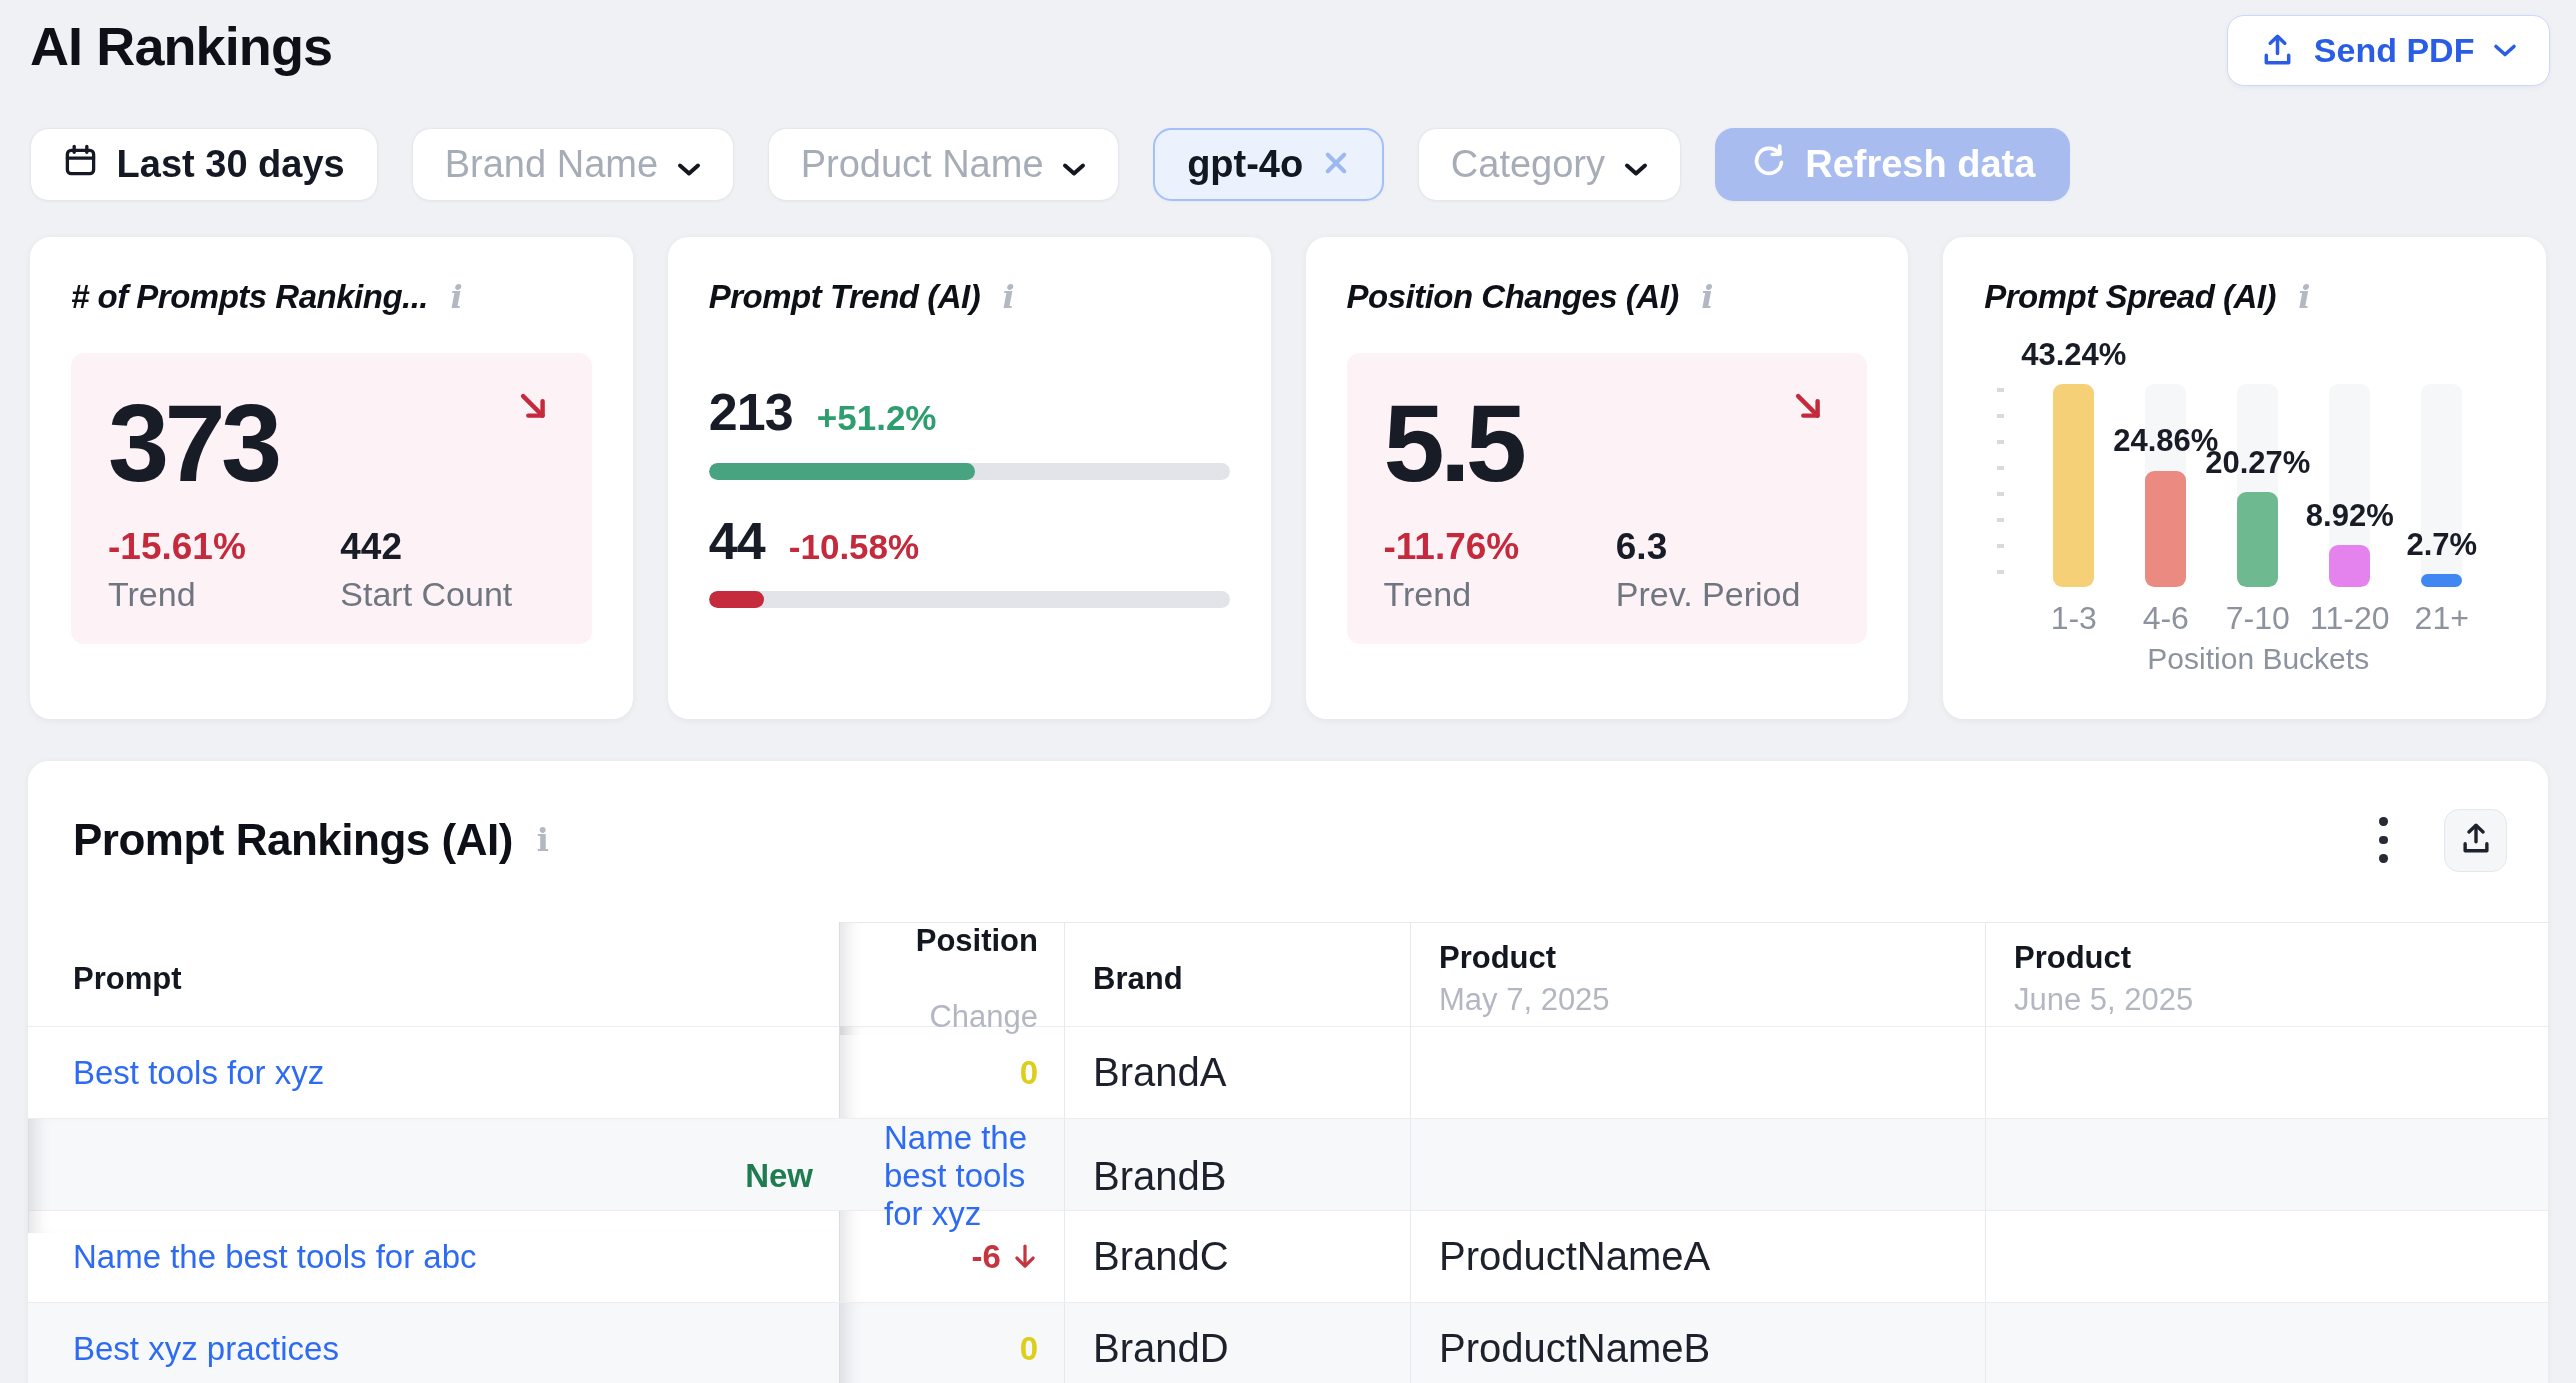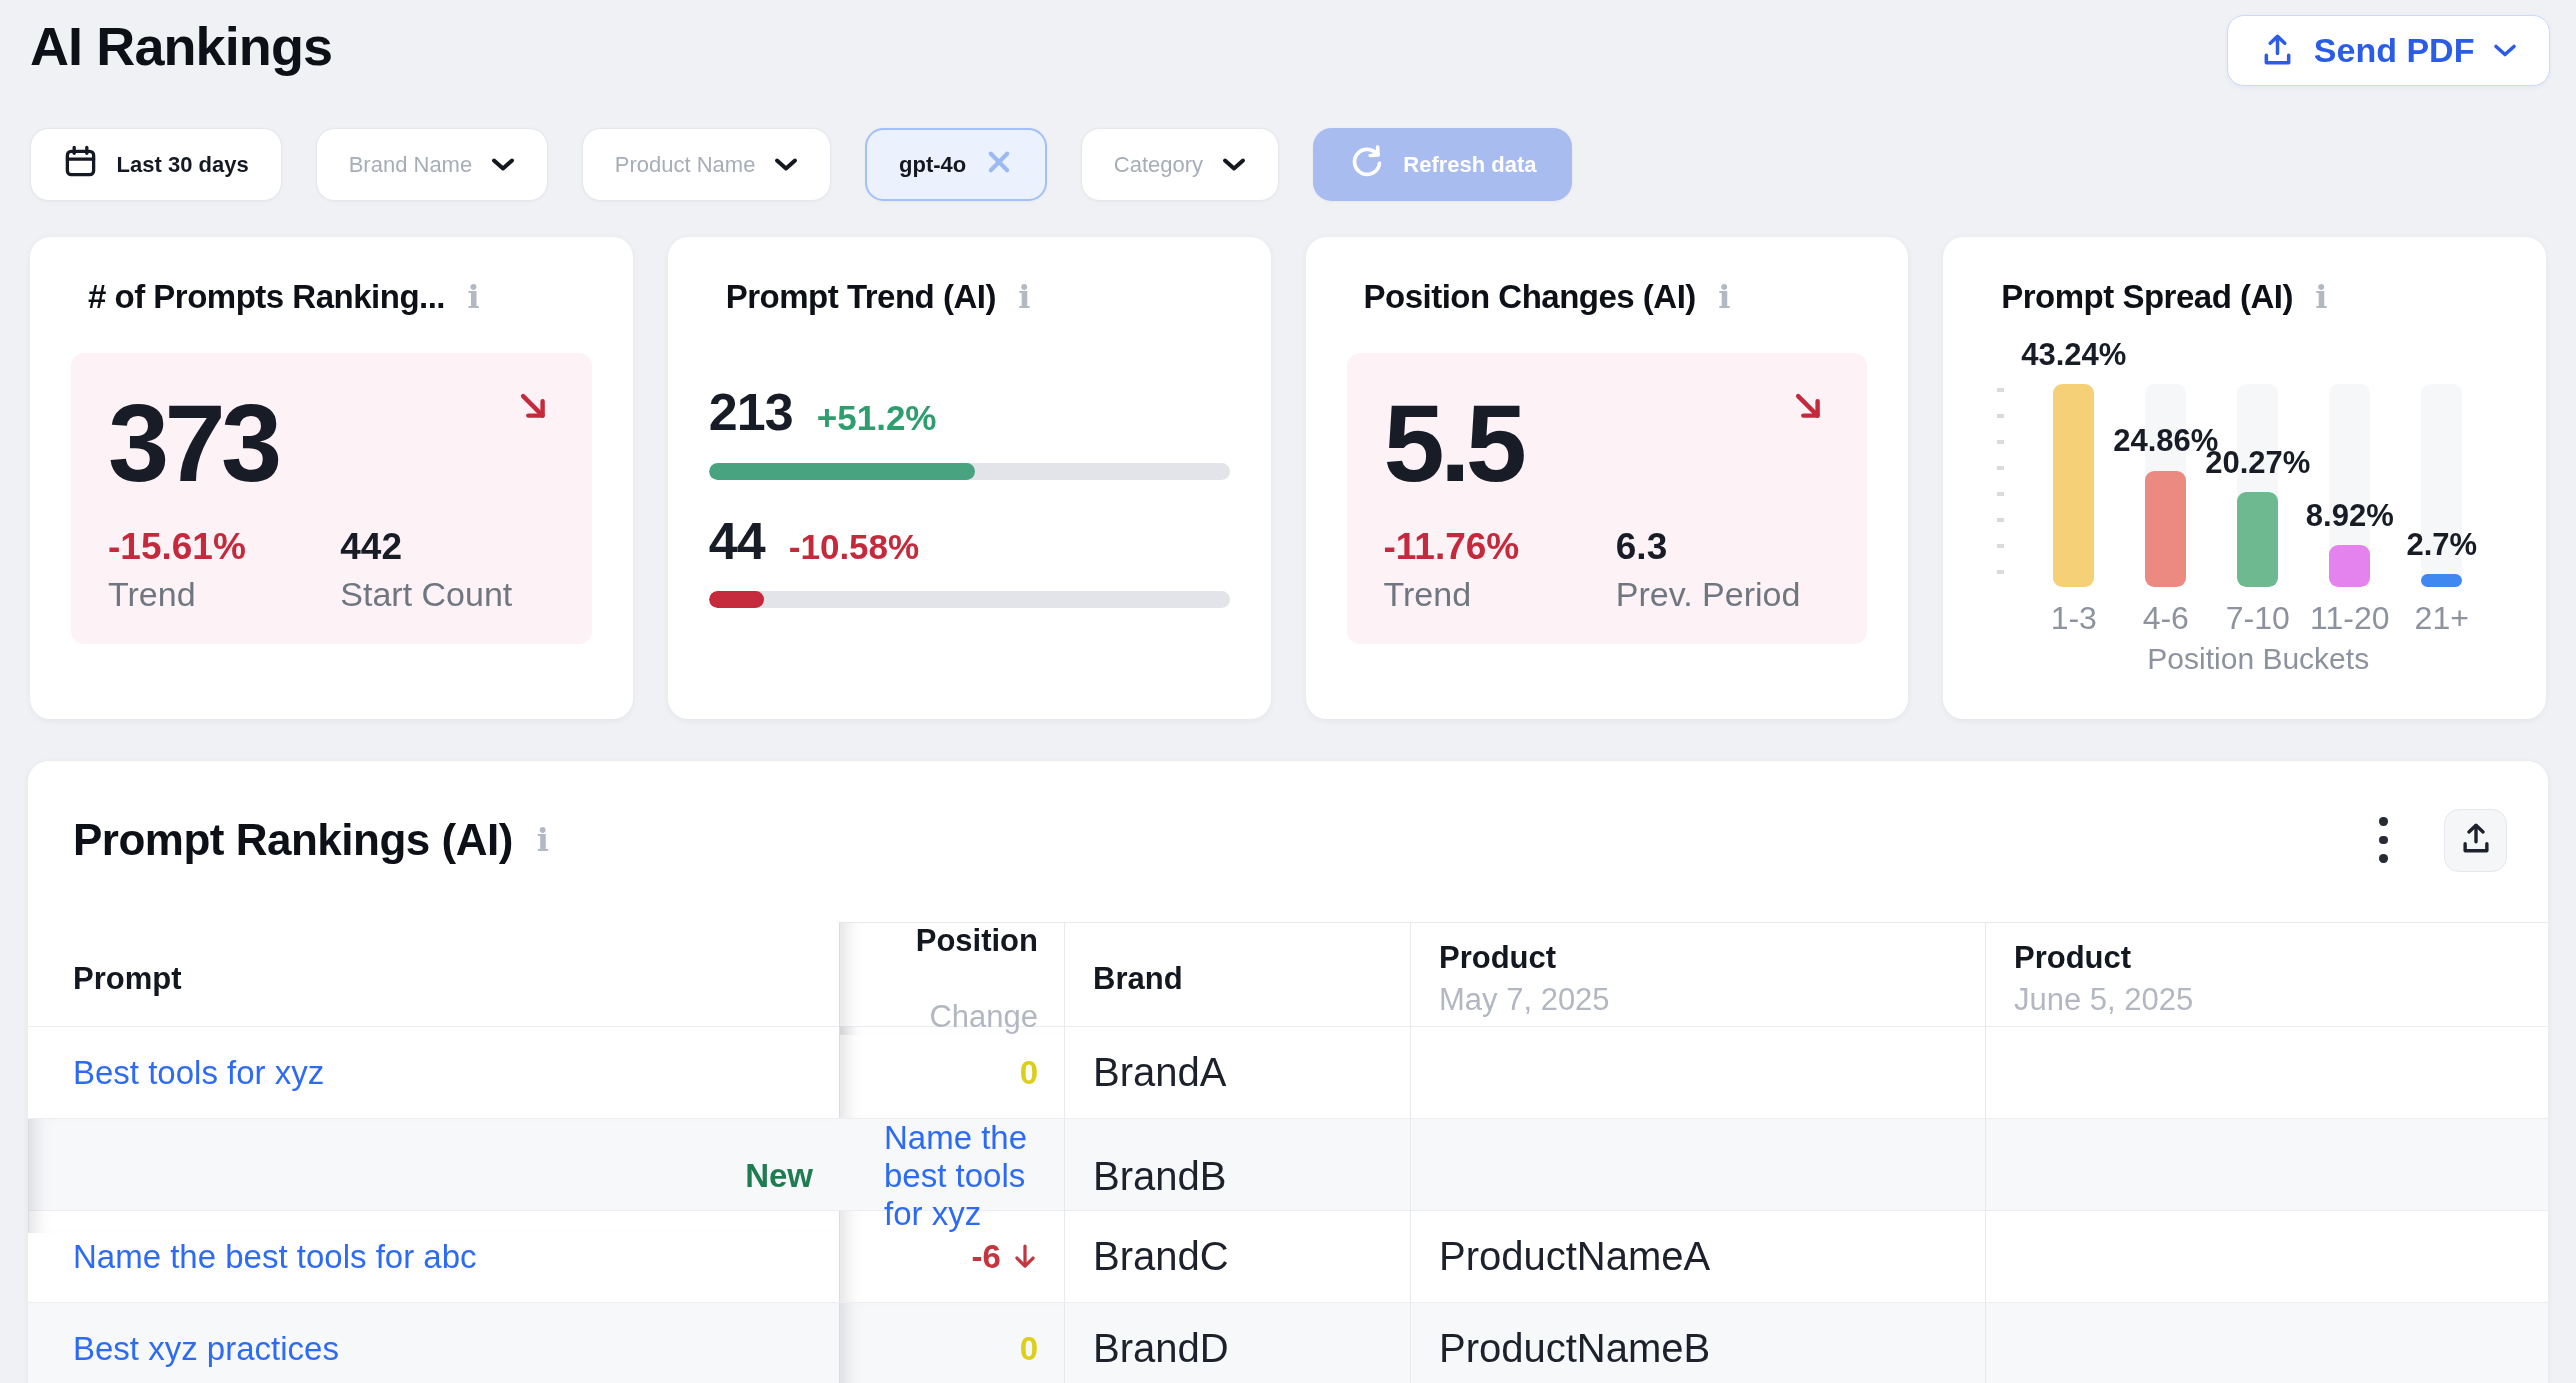--- a/index.html
+++ b/index.html
@@ -11,34 +11,34 @@
   .topbar { position:absolute; top:0; left:0; right:0; height:112px; }
   .page-title { position:absolute; left:30px; top:15px; font-size:54px; font-weight:700; letter-spacing:-0.9px; color:#0d1117; }
   .send-pdf { position:absolute; right:26px; top:15px; height:71px; display:flex; align-items:center; gap:18.6px;
     background:#ffffff; border:1.9px solid #cdd9fb; border-radius:17px; padding:0 32px;
     color:#2b5ce5; font-size:34px; font-weight:700; box-shadow:0 1.9px 4.7px rgba(30,50,100,.05); cursor:pointer; }
   .send-pdf svg { display:block; }
 
   
   .filters { position:absolute; top:128px; left:30px; display:flex; gap:34px; align-items:center; }
   .fbtn { height:73px; display:flex; align-items:center; gap:18.6px; background:#fff;
-    border:1.9px solid #e4e7ec; border-radius:18.6px; padding:0 32px; font-size:22px;
+    border:1.9px solid #e4e7ec; border-radius:18.6px; padding:0 32px; font-size:38px;
     box-shadow:0 0.9px 2.8px rgba(23,28,38,.04); cursor:pointer; white-space:nowrap; }
   .fbtn .flabel { color:#141924; font-weight:700; }
   .fbtn.dropdown .flabel { color:#a7adb7; font-weight:400; }
   .fbtn.chip { background:#ecf2fd; border:2.3px solid #a3c0f8; }
   .fbtn.chip .flabel { color:#13171f; font-weight:600; }
   .fbtn.refresh { background:#a9bcf0; border:none; padding:0 35px; }
   .fbtn.refresh .flabel { color:#ffffff; font-weight:700; }
 
   
   .cards { position:absolute; top:237px; left:30px; right:30px; display:flex; gap:35px; }
   .card { position:relative; flex:1 1 0; height:482px; background:#fff; border-radius:20.5px;
     box-shadow:0 1.9px 7.5px rgba(23,28,38,.05); }
-  .card-title-row { position:absolute; top:41px; left:58px; right:41px; display:flex; align-items:center; gap:22.4px; }
+  .card-title-row { position:absolute; top:41px; left:41px; right:41px; display:flex; align-items:center; gap:22.4px;font-style:italic; }
   .card-title { font-size:33px; font-weight:700; color:#0d1117; letter-spacing:-0.5px; white-space:nowrap; }
   .info-i { font-size:32px; font-weight:700; color:#b3b9c3; font-family:"DejaVu Serif", serif; cursor:pointer; }
 
   .pink-panel { position:absolute; left:41px; right:41px; top:116px; height:291px;
     background:#fdf2f6; border-radius:13px; padding:32px 37px; }
   .big-number { font-size:110px; font-weight:700; letter-spacing:-4.7px; line-height:1.05; color:#171c26; }
   .panel-arrow { position:absolute; top:34px; right:39px; }
   .panel-stats { position:absolute; left:37px; right:37px; bottom:30px; display:flex; }
   .stat-col { display:flex; flex-direction:column; gap:7.5px; }
   .stat-col.first { width:52%; }

